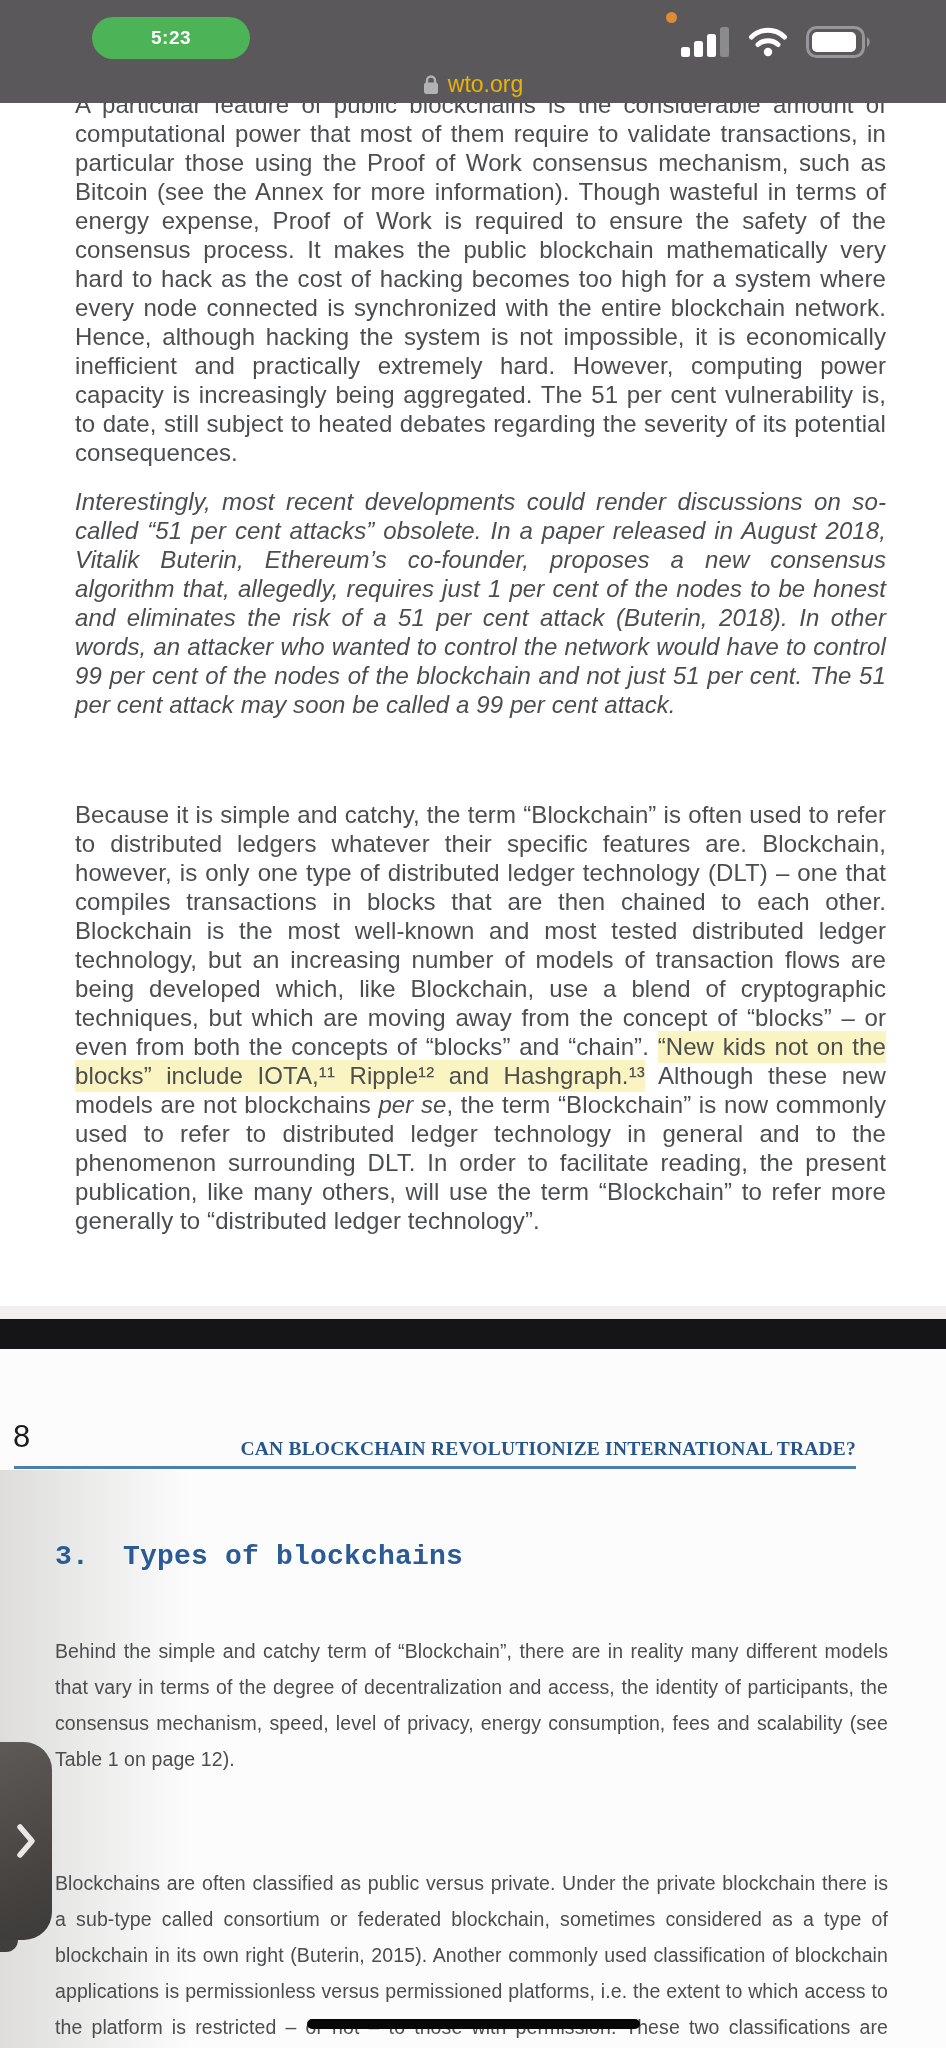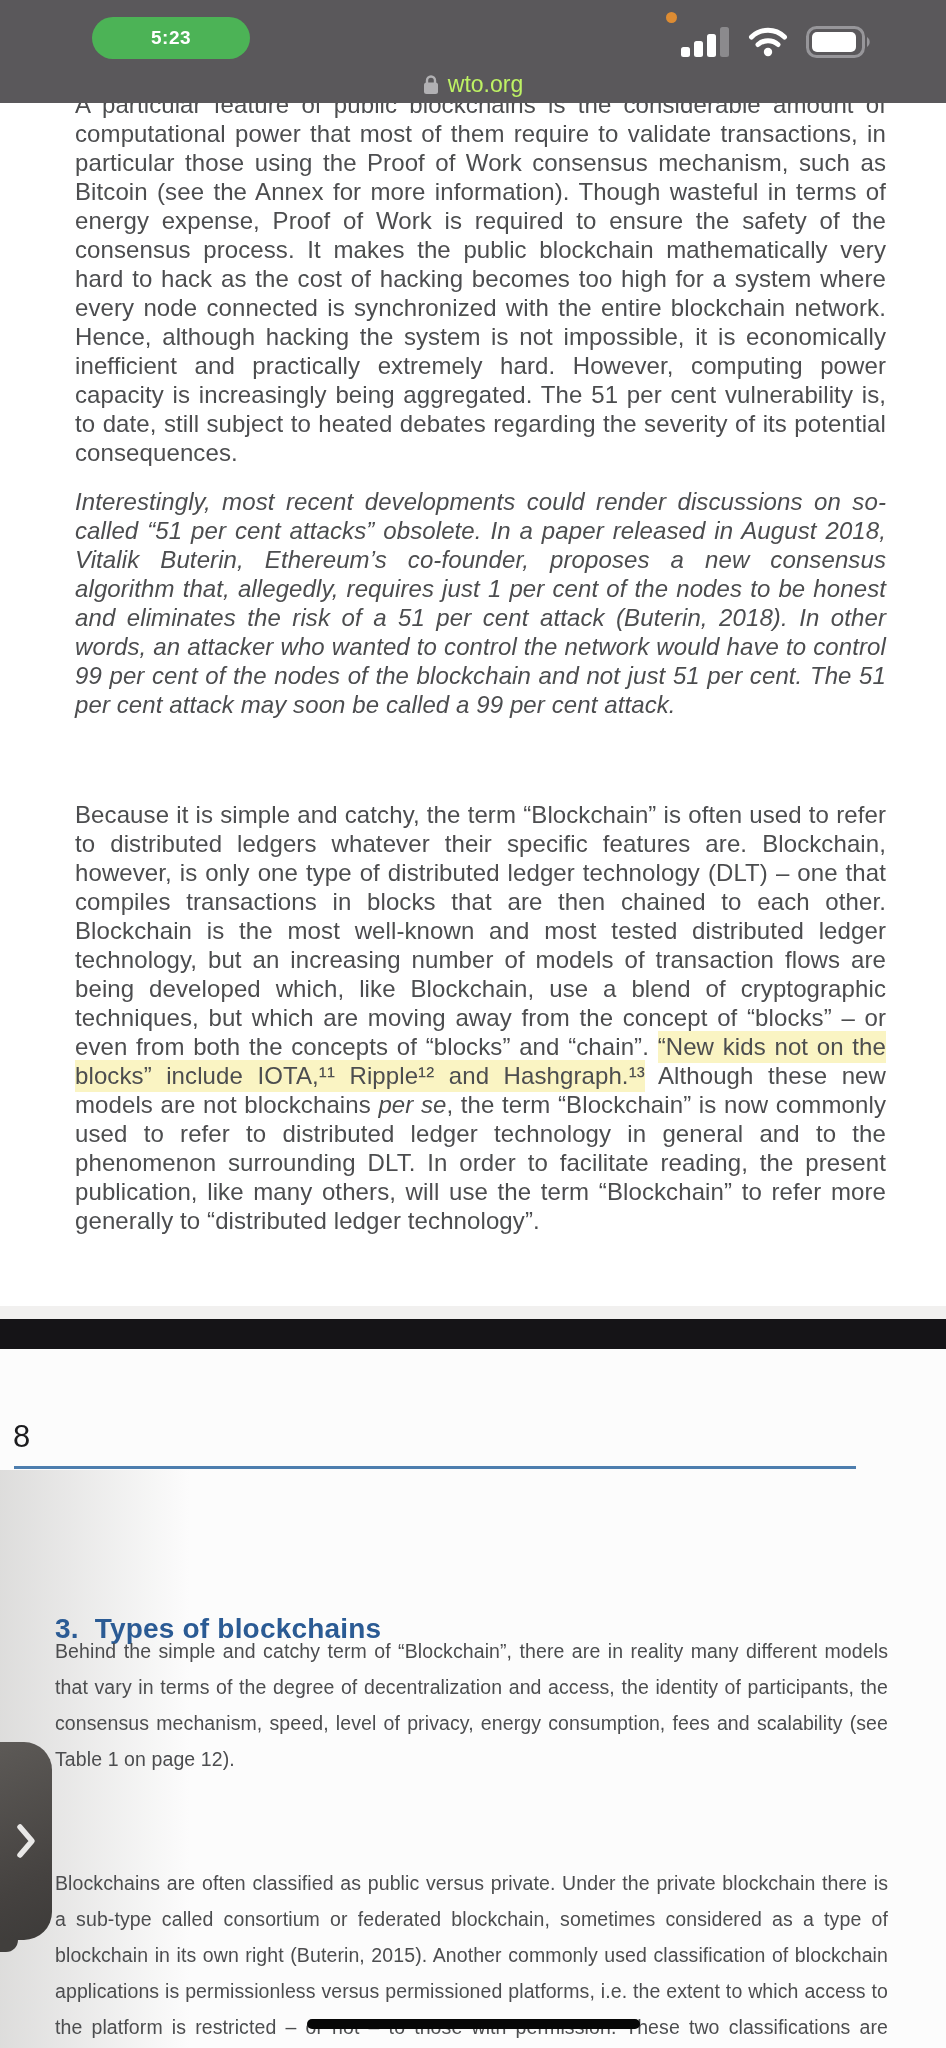--- a/index.html
+++ b/index.html
@@ -29,21 +29,21 @@
   .signal-bars .bar { position:absolute; bottom:0; width:9px; border-radius:2.5px; background:#ffffff; }
   .signal-bars .b1 { left:0;  height:10px; }
   .signal-bars .b2 { left:13px; height:16px; }
   .signal-bars .b3 { left:26px; height:23px; }
   .signal-bars .b4 { left:39px; height:30px; background:#8b8a8d; }
   .wifi-wrap { position:absolute; left:748px; top:26px; }
   .battery-wrap { position:absolute; left:806px; top:26px; }
   .url-row {
     position:absolute; left:0; top:68px; width:946px; height:32px;
     display:flex; align-items:center; justify-content:center; gap:9px;
-    color:#bef264; font-size:23px;
+    color:#eab308; font-size:23px;
   }
 
   
   .doc-top-para {
     position:absolute; left:75px; width:811px;
     text-align:justify; font-size:24px; line-height:29px;
     color:#4c4d4f; letter-spacing:0.1px;
   }
   #para1 { top:90px; }
   #para2 { top:487px;font-style:italic; }
@@ -76,22 +76,22 @@
   .running-title {
     position:absolute; right:90px; top:1438px; white-space:nowrap;
     font-family:"Liberation Serif","DejaVu Serif",serif;
     font-weight:bold; font-size:19.5px; color:#26568c; letter-spacing:0.2px;
   }
   .footer-rule {
     position:absolute; left:14px; top:1466px; width:842px; height:3px;
     background:#4d7eae;
   }
   .section-heading {
-    position:absolute; left:55px; top:1613px;
-    font-family:Liberation Sans, sans-serif;
+    position:absolute; left:55px; top:1541px;
+    font-family:Liberation Mono, monospace;
     font-weight:bold; font-size:28px; color:#2b5b94; letter-spacing:0.2px;
   }
   .doc-bottom-para {
     position:absolute; left:55px; width:833px;
     text-align:justify; font-size:19.5px; line-height:36px;
     color:#4c4d4f; letter-spacing:0.1px;
   }
   #bpara1 { top:1633px; }
   #bpara2 { top:1865px; }
 
@@ -162,20 +162,21 @@
 
   <p id="para3" class="doc-top-para"><span>Because it is simple and catchy, the term “Blockchain” is often used to refer to distributed ledgers whatever their specific features are. Blockchain, however, is only one type of distributed ledger technology (DLT) – one that compiles transactions in blocks that are then chained to each other. Blockchain is the most well-known and most tested distributed ledger technology, but an increasing number of models of transaction flows are being developed which, like Blockchain, use a blend of cryptographic techniques, but which are moving away from the concept of “blocks” – or even from both the concepts of “blocks” and “chain”. </span><mark class="hl">“New kids not on the blocks” include IOTA,¹¹ Ripple¹² and Hashgraph.¹³</mark><span> Although these new models are not blockchains </span><span class="ital">per se</span><span>, the term “Blockchain” is now commonly used to refer to distributed ledger technology in general and to the phenomenon surrounding DLT. In order to facilitate reading, the present publication, like many others, will use the term “Blockchain” to refer more generally to “distributed ledger technology”.</span></p>
 
   <div class="pre-strip"></div>
   <div class="separator-bar"></div>
 
   <div class="doc-bottom"></div>
   <div class="page-shadow"></div>
 
   <div class="page-number">8</div>
+  <div class="running-title">CAN BLOCKCHAIN REVOLUTIONIZE INTERNATIONAL TRADE?</div>
   <div class="footer-rule"></div>
 
   <h2 class="section-heading">3.&nbsp; Types of blockchains</h2>
 
   <p id="bpara1" class="doc-bottom-para">Behind the simple and catchy term of “Blockchain”, there are in reality many different models that vary in terms of the degree of decentralization and access, the identity of participants, the consensus mechanism, speed, level of privacy, energy consumption, fees and scalability (see Table 1 on page 12).</p>
 
   <p id="bpara2" class="doc-bottom-para">Blockchains are often classified as public versus private. Under the private blockchain there is a sub-type called consortium or federated blockchain, sometimes considered as a type of blockchain in its own right (Buterin, 2015). Another commonly used classification of blockchain applications is permissionless versus permissioned platforms, i.e. the extent to which access to the platform is restricted – or not – to those with permission. These two classifications are sometimes conflated and it is not uncommon for people to associate public with permissionless and private/consortium blockchains with permissioned blockchains. The reality is, however, slightly more complicated as some public blockchains can be permissioned.</p>
 
   <div class="side-tab">
     <span style="display:inline-flex;">

